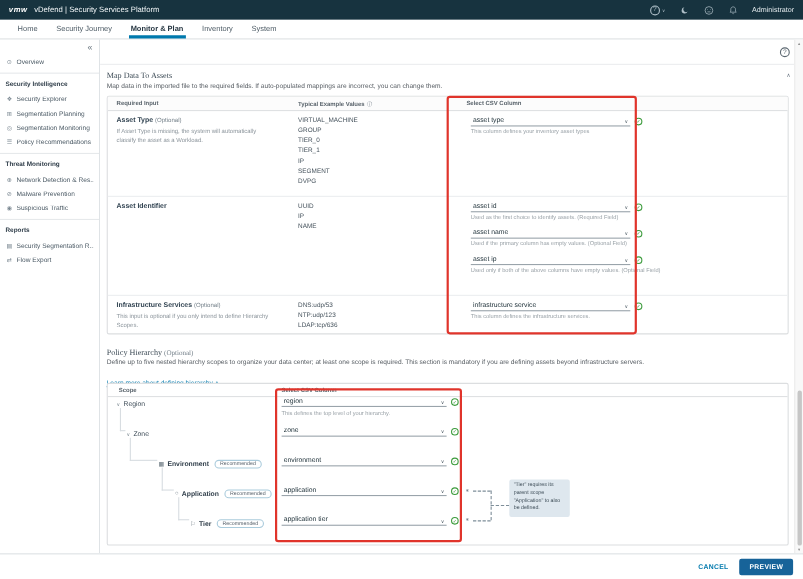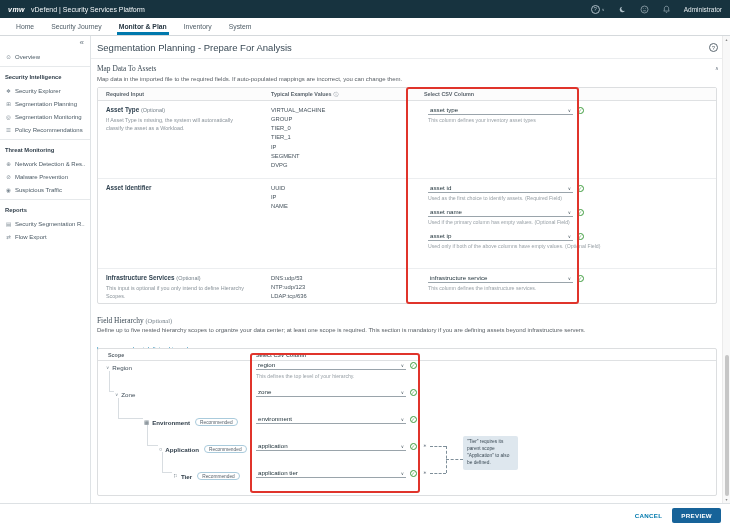--- a/index.html
+++ b/index.html
@@ -206,21 +206,20 @@
     <span class="sic">▤</span>
     <span class="slabel">Security Segmentation R...</span>
   </div>
   <div class="side-item">
     <span class="sic">⇄</span>
     <span class="slabel">Flow Export</span>
   </div>
 </div>
 
 <div class="content">
-  <div class="abs page-title">Segmentation Planning - Prepare For Analysis</div>
   <span class="abs page-help circle-q">?</span>
   <div class="abs title-rule"></div>
 
   <div class="abs sec-title" style="left:6px;top:28px">Map Data To Assets</div>
   <div class="abs sec-caret" style="left:624px;top:29px">∧</div>
   <div class="abs sec-desc" style="left:6px;top:40px">Map data in the imported file to the required fields. If auto-populated mappings are incorrect, you can change them.</div>
 
   <div class="abs dtable table1">
     <div class="t-head">
       <div class="c1">Required Input</div>
@@ -315,21 +314,21 @@
             <span class="check">✓</span>
           </div>
           <div class="selhelp">This column defines the infrastructure services.</div>
         </div>
       </div>
     </div>
   </div>
   <div class="abs redbox redbox1"></div>
 
   <div class="abs sec-title" style="left:6px;top:280px">
-    <span>Field Hierarchy</span>
+    <span>Policy Hierarchy</span>
     <span class="sec-qual">(Optional)</span>
   </div>
   <div class="abs sec-desc" style="left:6px;top:291px">Define up to five nested hierarchy scopes to organize your data center; at least one scope is required. This section is mandatory if you are defining assets beyond infrastructure servers.</div>
   <div class="abs" style="left:6px;top:301px">
     <a class="link" href="#">Learn more about defining hierarchy</a><span class="link ext">↗</span>
   </div>
 
   <div class="dtable table2">
     <div class="t2-head">
       <div class="h1">Scope</div>

